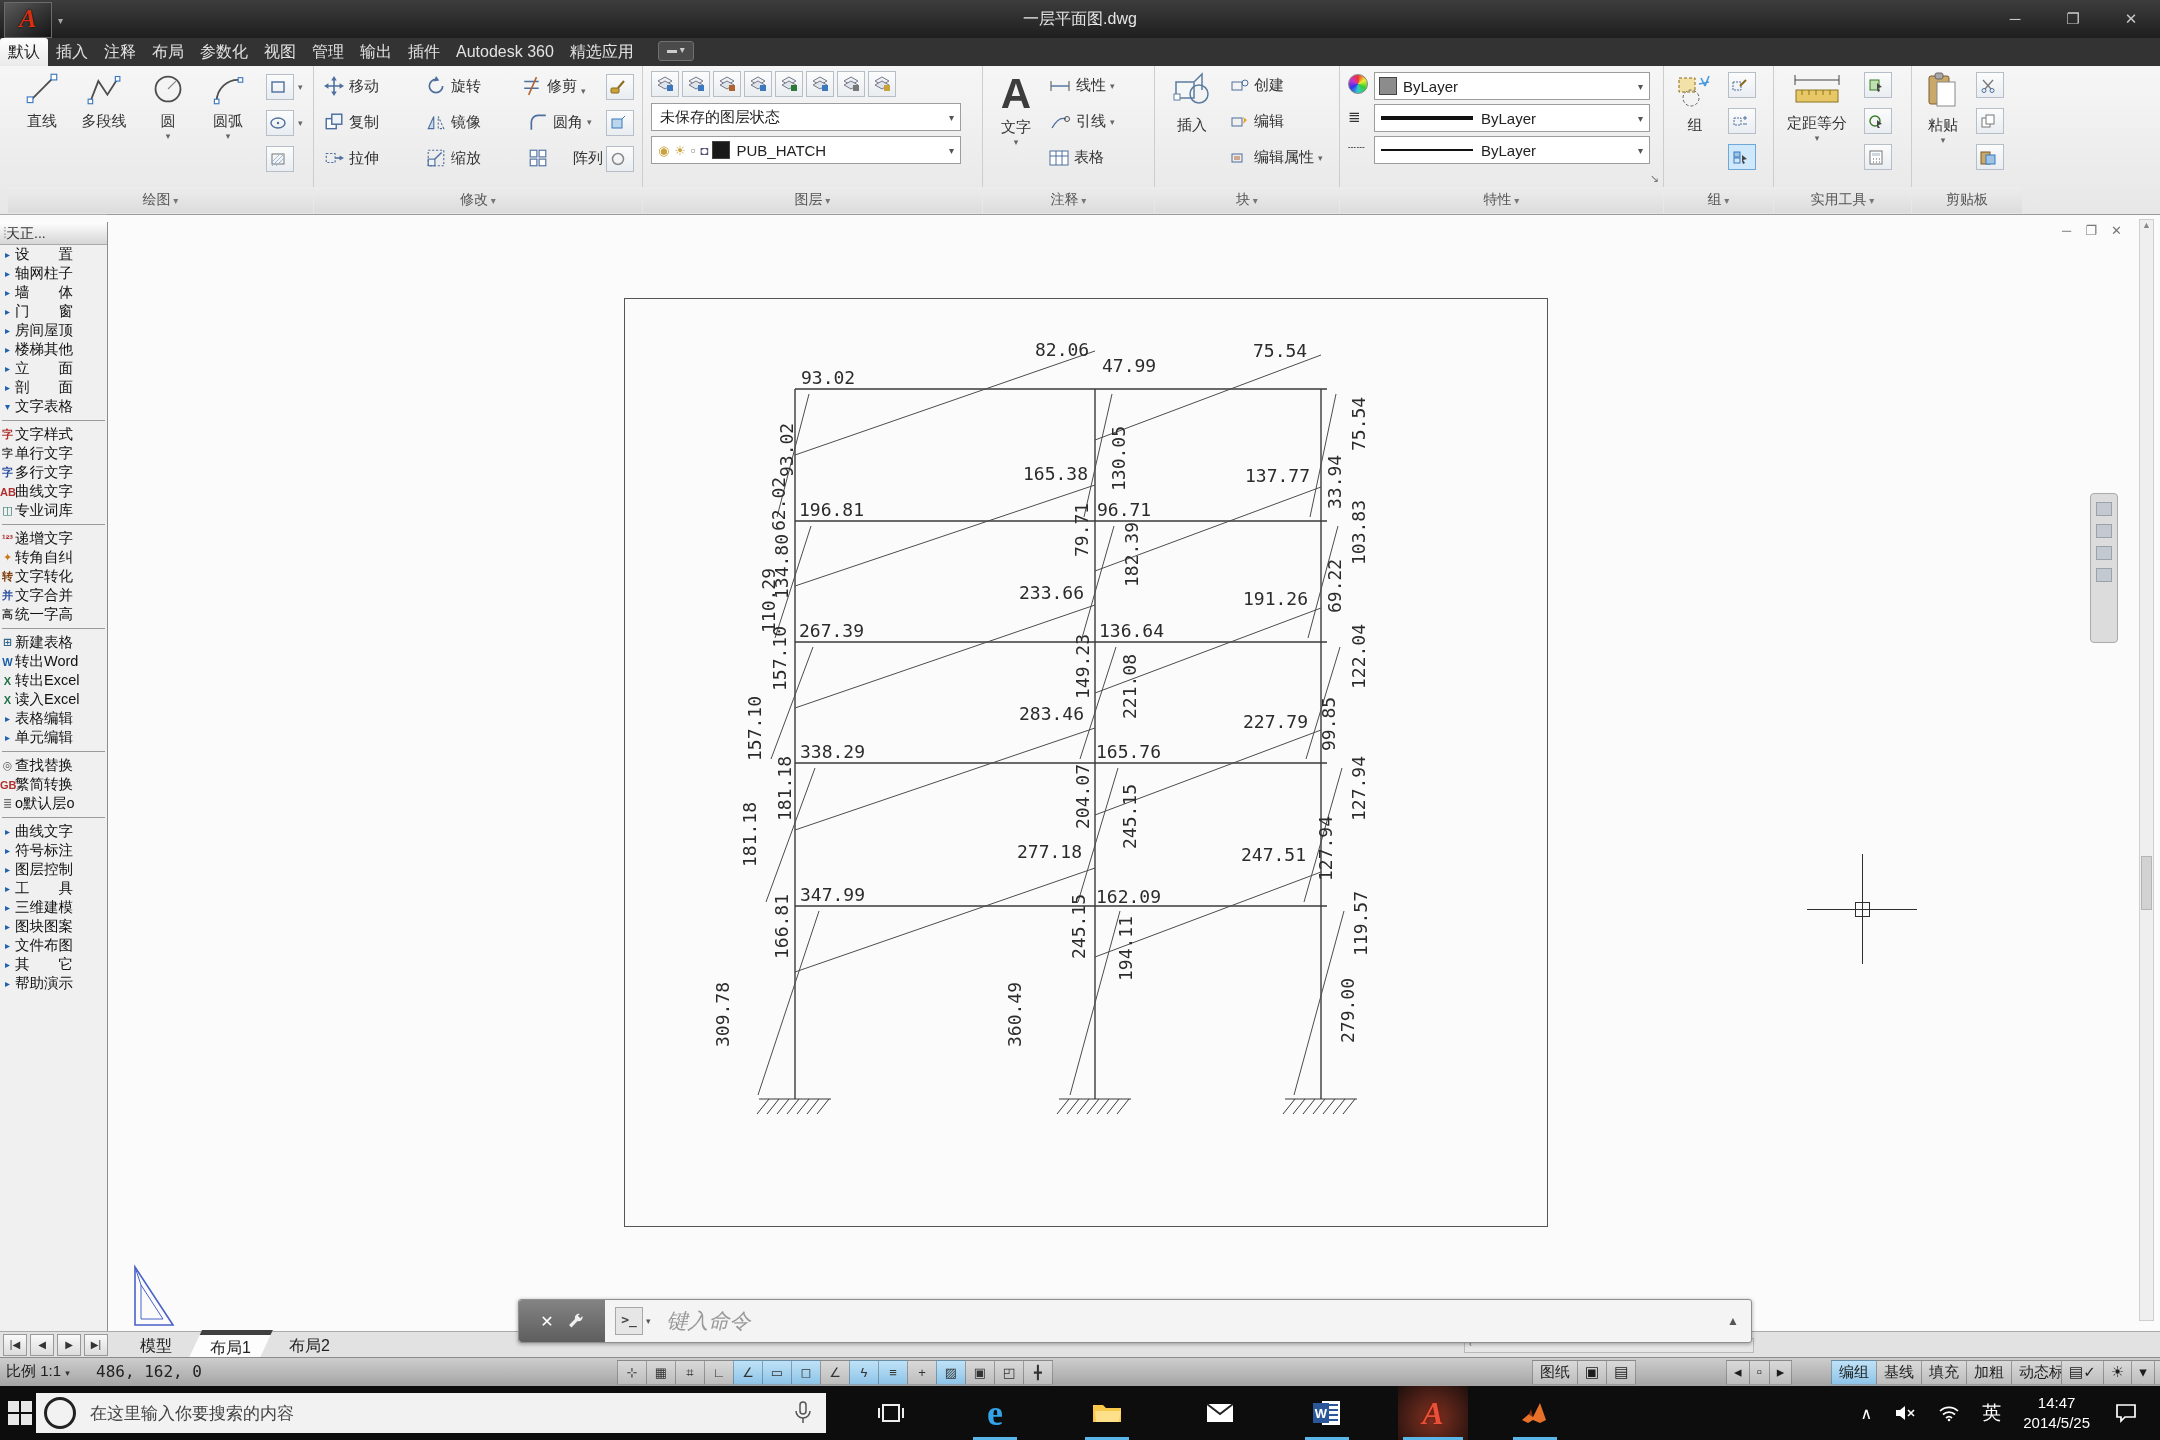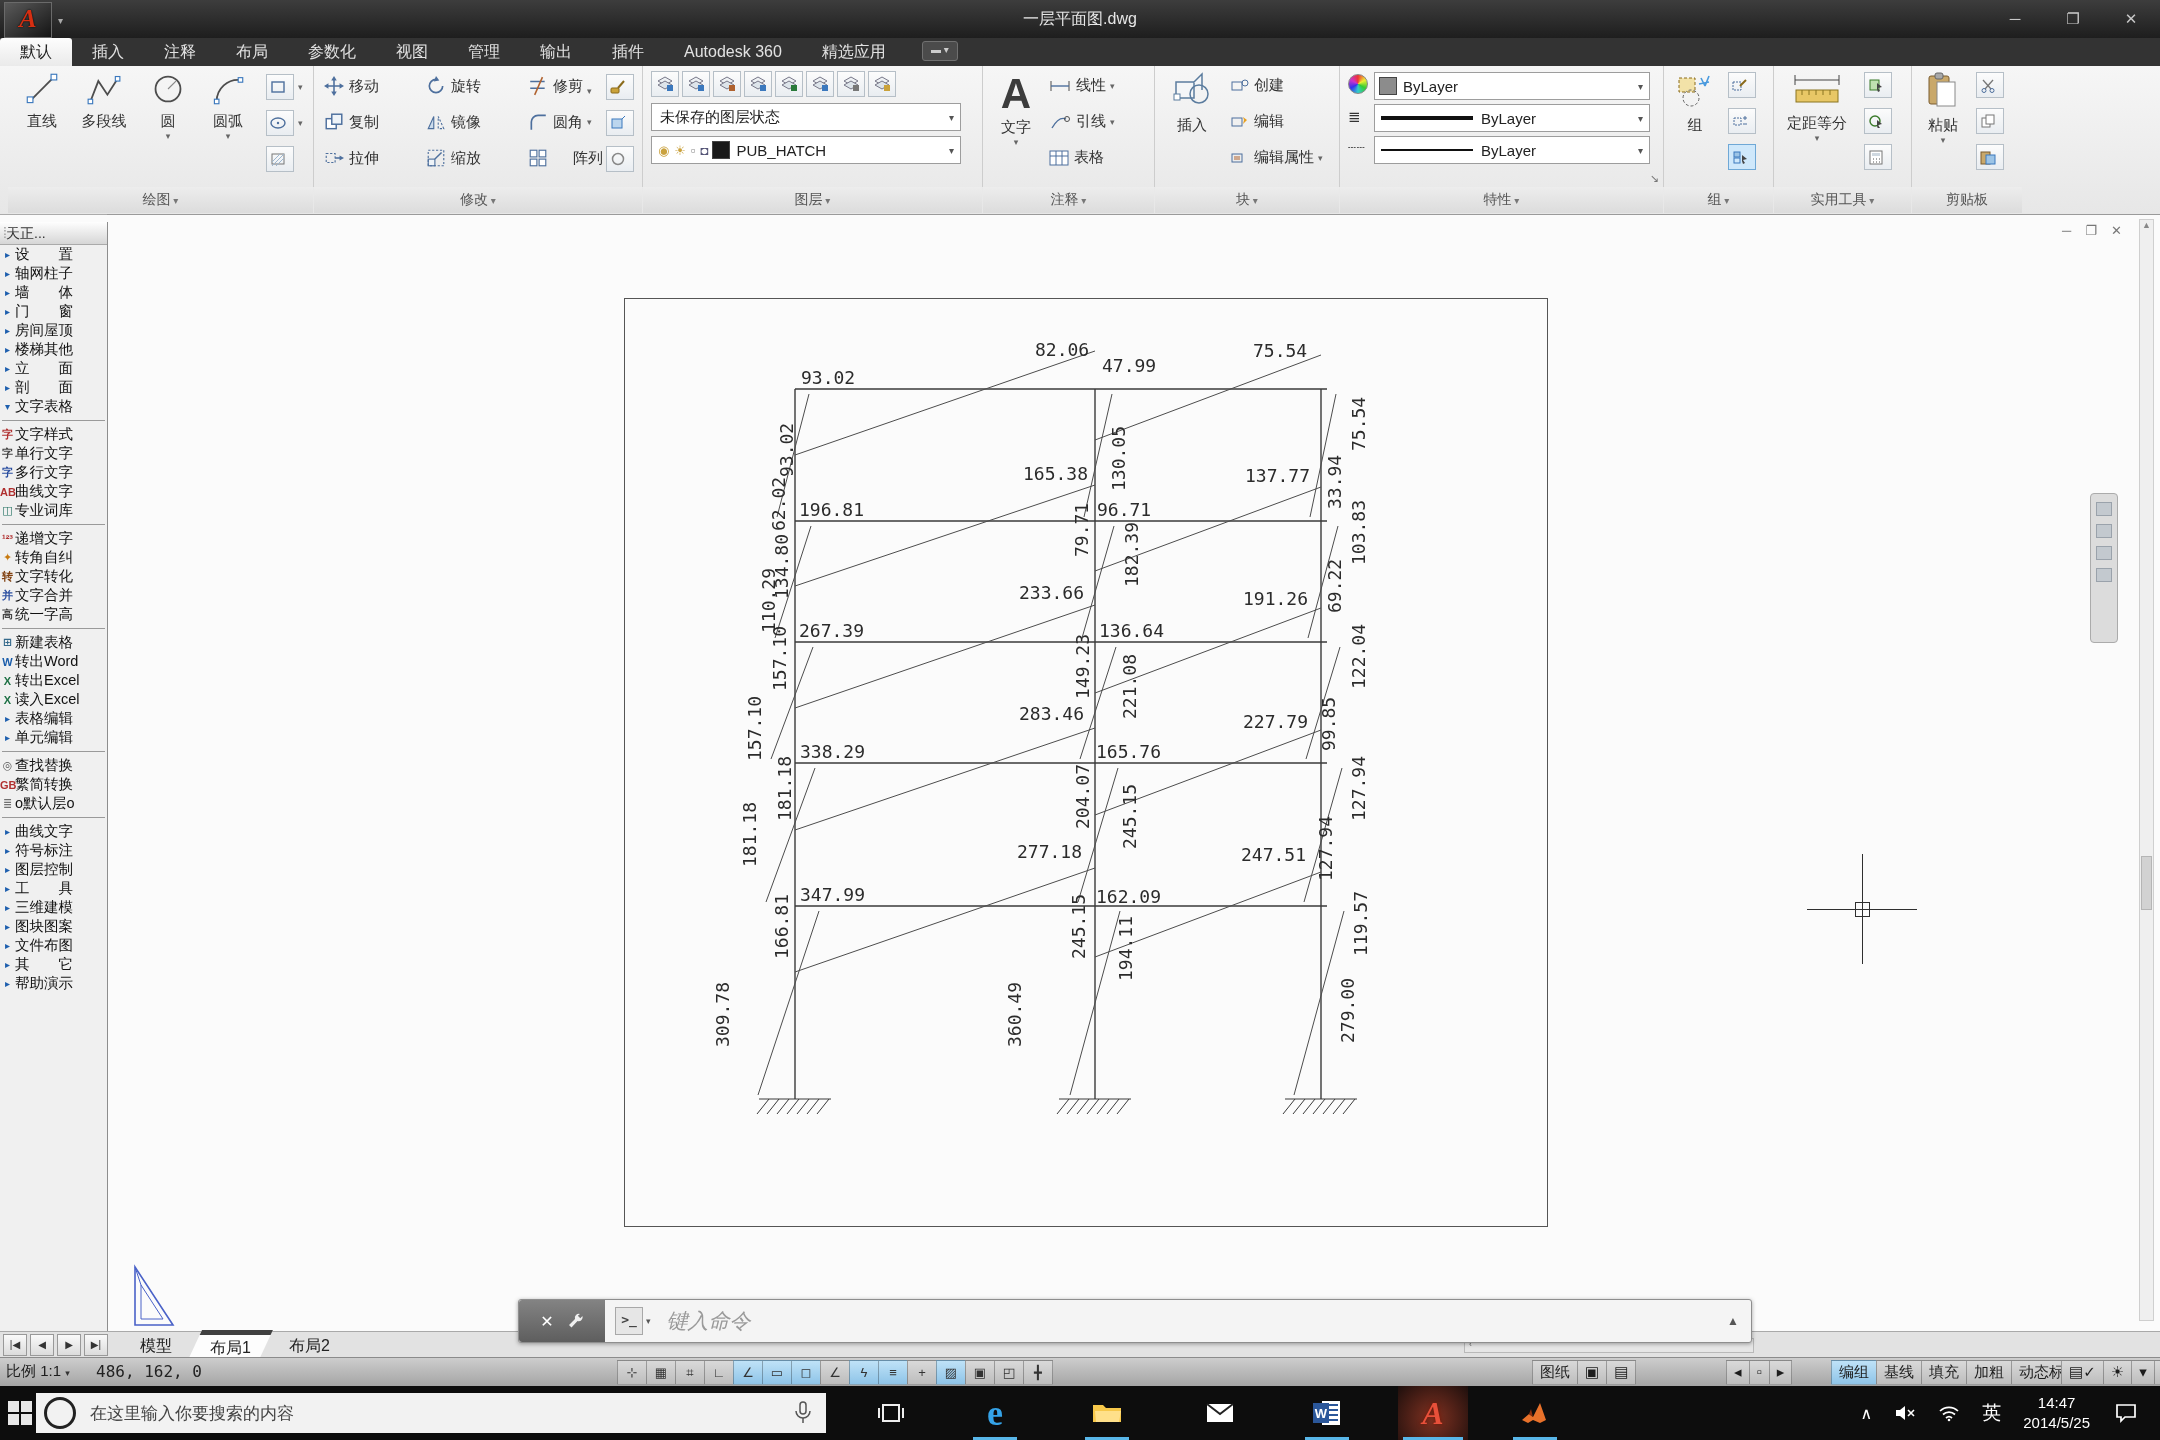--- a/index.html
+++ b/index.html
@@ -10,21 +10,21 @@
   #titlebar{position:absolute;left:0;top:0;width:2160px;height:38px;background:linear-gradient(#3d3d3d,#1e1e1e);}
   #app-logo{position:absolute;left:4px;top:2px;width:46px;height:34px;background:linear-gradient(145deg,#5a5a5a,#141414);border:1px solid #6a6a6a;text-align:center;}
   #app-logo .a{font:italic bold 26px "Liberation Serif",serif;color:#d62f12;line-height:32px;text-shadow:0 0 2px #000;}
   #app-logo .dd{position:absolute;right:-12px;top:12px;color:#aaa;font-size:10px;}
   #win-title{position:absolute;left:0;right:0;top:0;text-align:center;line-height:38px;color:#e6e6e6;font-size:16px;}
   #win-controls{position:absolute;right:0;top:0;height:38px;display:flex;}
   #win-controls span{width:58px;text-align:center;line-height:38px;color:#c9c9c9;font-size:15px;}
 
   
   #tabrow{position:absolute;left:0;top:38px;width:2160px;height:28px;background:#333;display:flex;align-items:flex-end;}
-  .rtab{padding:0 20px;line-height:28px;font-size:16px;color:#e2e2e2;}
+  .rtab{padding:0 8px;line-height:28px;font-size:16px;color:#e2e2e2;}
   .rtab.active{background:linear-gradient(#fdfdfd,#eaeaea);color:#222;border-radius:3px 3px 0 0;}
   #ribbon-toggle{margin-left:16px;margin-bottom:5px;width:34px;height:18px;background:#4b4b4b;border:1px solid #707070;border-radius:3px;color:#ccc;font-size:10px;text-align:center;line-height:16px;}
 
   
   #ribbon{position:absolute;left:0;top:66px;width:2160px;height:148px;background:linear-gradient(#f6f6f6,#e7e7e7);border-bottom:1px solid #ababab;}
   .panel{position:absolute;top:0;height:121px;border-right:1px solid #cdcdcd;}
   .plabel{position:absolute;top:121px;height:26px;left:0;right:0;text-align:center;font-size:14px;color:#555;line-height:24px;background:linear-gradient(#ededed,#dcdcdc);}
   .plabel:after{content:" ▾";font-size:10px;color:#777;}
   .plabel.noarrow:after{content:"";}
   .bigbtn{position:absolute;top:6px;text-align:center;}
@@ -225,21 +225,21 @@
           </svg>
           <span>移动</span>
         </div>
       <div class="mrow" style="left:112px;top:10px;">
           <svg width="20" height="20" viewBox="0 0 18 18">
             <path d="M15 9a6 6 0 1 1-6-6" fill="none" stroke="#4d6f9d" stroke-width="1.5"></path>
             <polygon points="9,0 7,5 12,4" fill="#4d6f9d"></polygon>
           </svg>
           <span>旋转</span>
         </div>
-      <div class="mrow" style="left:214px;top:10px;align-items:flex-end;">
+      <div class="mrow" style="left:208px;top:10px;align-items:flex-end;">
           <svg width="20" height="20" viewBox="0 0 18 18">
             <path d="M2 5h13M2 11h13" stroke="#4d6f9d" stroke-width="1.4"></path>
             <line x1="13" y1="1" x2="6" y2="17" stroke="#b0622f" stroke-width="1.4"></line>
           </svg>
           <span>修剪</span>
           <span class="dd">▾</span>
         </div>
       <div class="mrow" style="left:10px;top:46px;">
           <svg width="20" height="20" viewBox="0 0 18 18">
             <rect x="2" y="6" width="9" height="9" fill="#fff" stroke="#4d6f9d" stroke-width="1.3"></rect>

